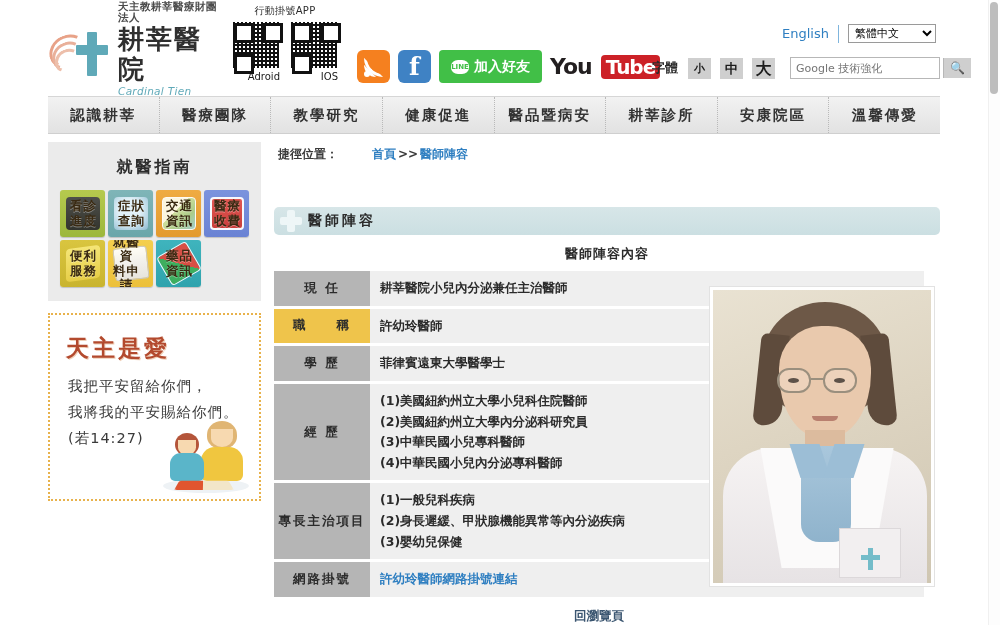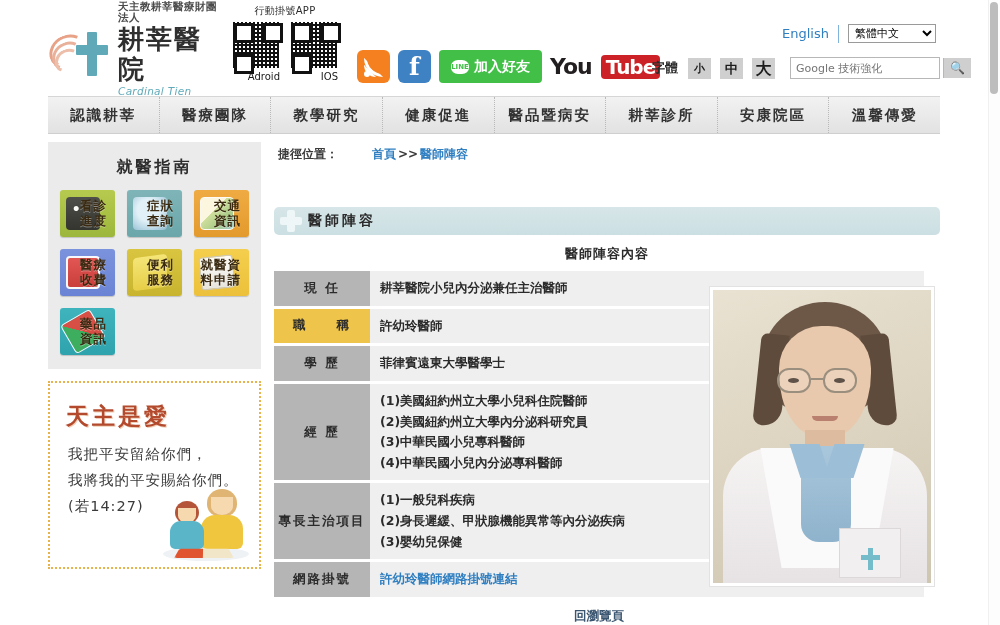--- a/index.html
+++ b/index.html
@@ -213,21 +213,21 @@
     position:absolute; left:48px; top:142px;
     width: 213px;
   }
   .guide-box {
     background:#ebebeb; padding: 10px 12px 14px;
   }
   .guide-title {
     text-align:center; font-size: 16px; font-weight:bold; color:#2d2d2d;
     letter-spacing: 3px; padding: 5px 0 12px;
   }
-  .tile-grid { display:grid; grid-template-columns: 1fr 1fr 1fr; gap: 12px; }
+  .tile-grid { display:grid; grid-template-columns: 1fr 1fr 1fr 1fr; gap: 3px; }
   .tile {
     height: 47px; border-radius:3px; position:relative;
     display:flex; align-items:center; justify-content:flex-end;
     padding-right: 8px; overflow:hidden;
     box-shadow: 0 1px 1px rgba(0,0,0,.18);
     cursor:pointer;
   }
   .tile .tlabel {
     font-size: 12.5px; font-weight:bold; color:#3a2a12;
     line-height: 1.15; text-align:center; letter-spacing:1px;

